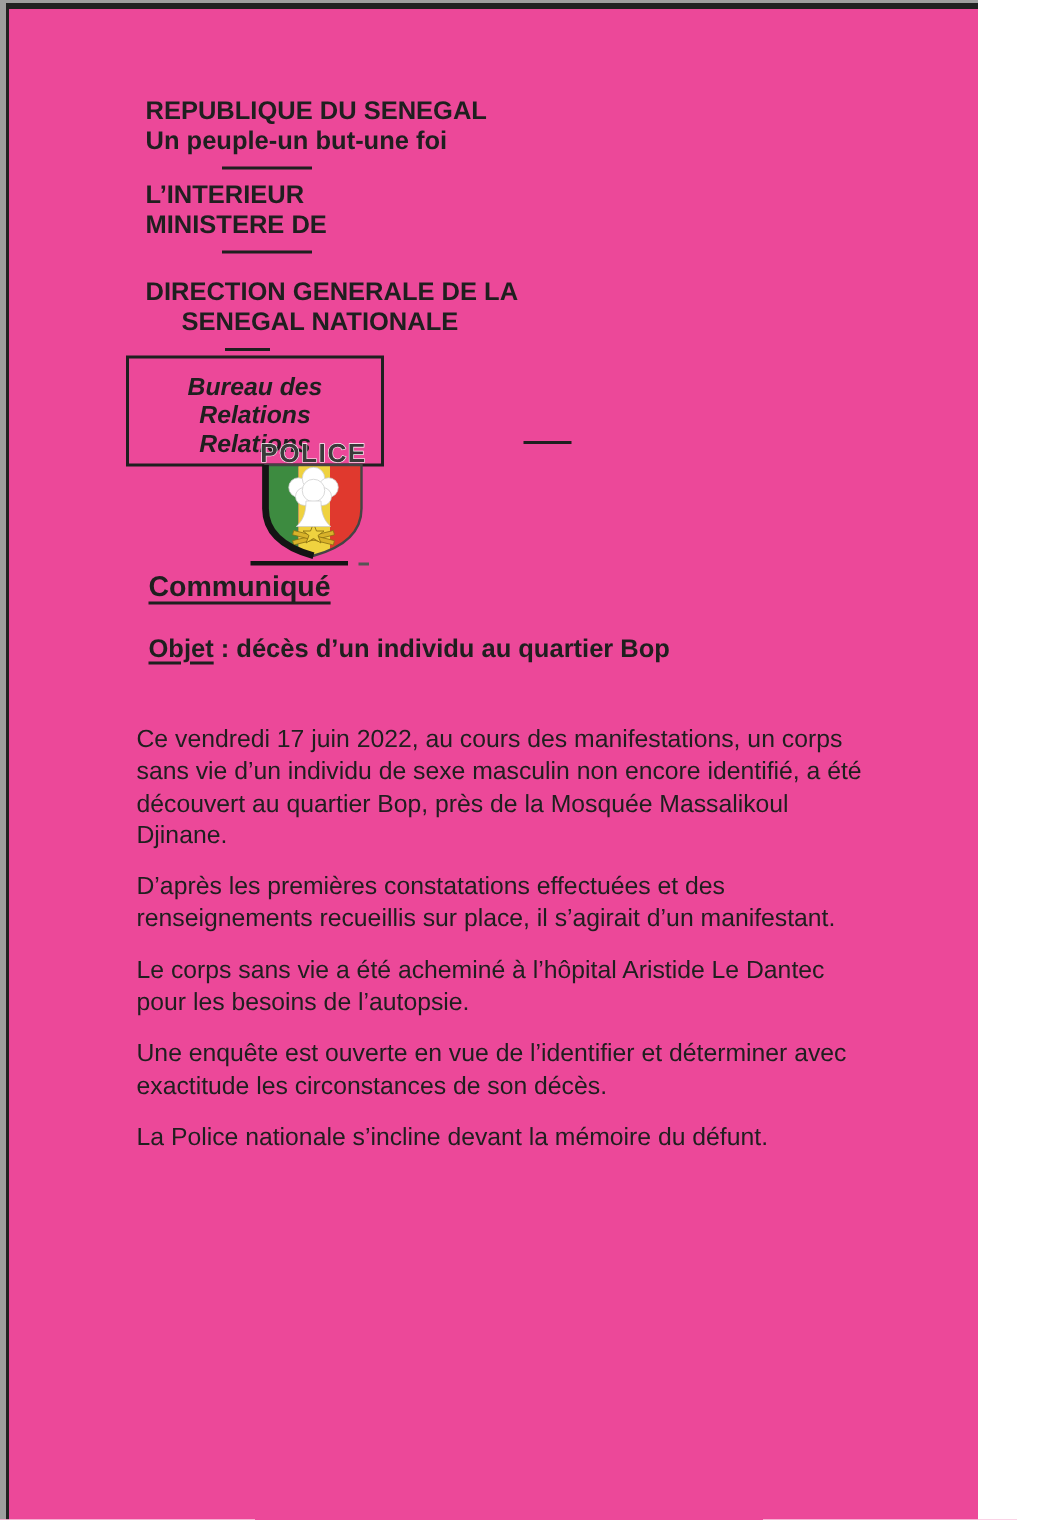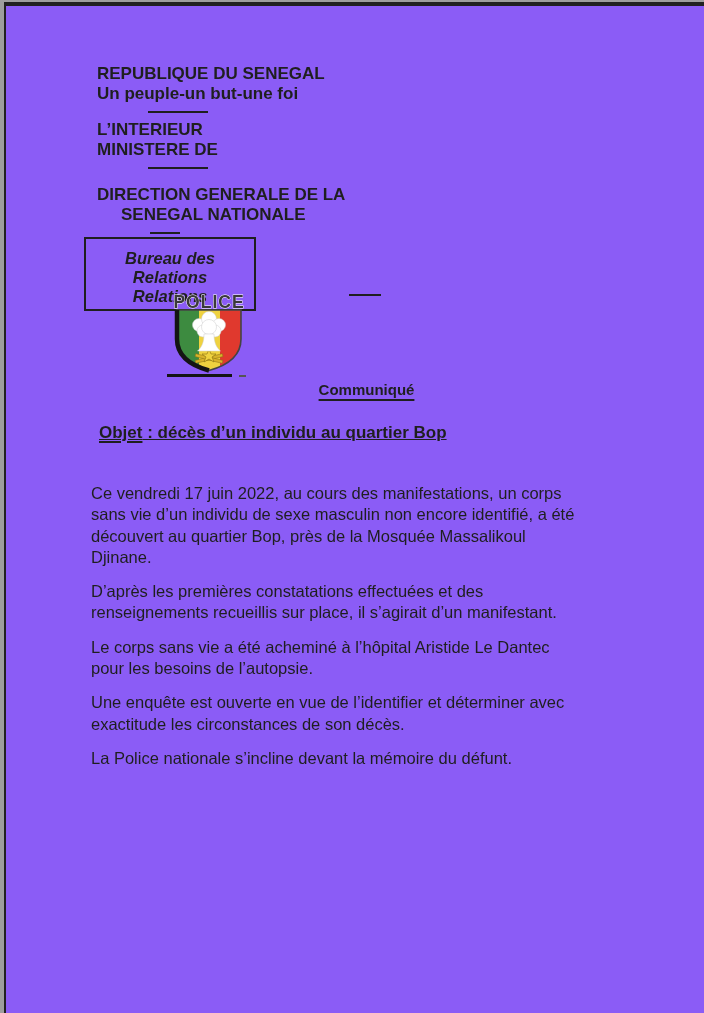--- a/index.html
+++ b/index.html
@@ -1,18 +1,18 @@
 <!DOCTYPE html>
 <html><head>
 <meta charset="utf-8">
 <style>
   * { margin:0; padding:0; box-sizing:border-box; }
   html,body { background:#ffffff; }
   .page {
-    position:relative; width:704px; height:1013px; background:#8b5cf6;
+    position:relative; width:652px; height:1013px; background:#ec4899;
     font-family:"Liberation Sans", sans-serif; color:#1f1f1f; overflow:hidden;
   }
   
   .edge-top-gray  { position:absolute; top:0; left:0; width:704px; height:2px; background:#9e9e9e; }
   .edge-top-dark  { position:absolute; top:2px; left:0; width:704px; height:4px; background:#212121; }
   .edge-left-gray { position:absolute; top:0; left:0; width:4px; height:1013px; background:#9e9e9e; }
   .edge-left-dark { position:absolute; top:4px; left:4px; width:2px; height:1009px; background:#212121; }
 
   
   .letterhead { position:absolute; left:97px; top:64px; font-size:17px; font-weight:600; line-height:20px; }
@@ -27,26 +27,26 @@
     font-style:italic; font-weight:600; font-size:16.5px; line-height:19px; padding:10px 0 3px 0;
   }
 
   .right-dash { position:absolute; left:349px; top:294px; width:32px; height:2px; background:#1f1f1f; }
 
   .logo-wrap { position:absolute; left:146px; top:294px; width:86px; height:80px;margin-left:20px; }
   .logo-underline { position:absolute; left:167px; top:374px; width:65px; height:3px; background:#141414; }
   .logo-dash { position:absolute; left:239px; top:375px; width:7px; height:2px; background:#555555; }
 
   .doc-title {
-    position:absolute; left:99px; top:381px; width:535px; text-align:center;
-    font-size:15px; font-weight:700;
+    position:absolute; left:99px; top:381px; width:535px; text-align:left;
+    font-size:19px; font-weight:700;
   }
   .doc-title span { text-decoration:underline; text-decoration-thickness:2px; text-underline-offset:4px; }
 
-  .subject-line { position:absolute; left:99px; top:423px; font-size:17px; font-weight:700;text-decoration:underline; }
+  .subject-line { position:absolute; left:99px; top:423px; font-size:17px; font-weight:700; }
   .subject-line .u { text-decoration:underline; text-decoration-thickness:1.5px; text-underline-offset:3px; }
 
   .body-block { position:absolute; left:91px; top:483px; width:580px; font-size:16.5px; line-height:21.3px; }
   .body-block p { white-space:pre-line; margin:0 0 13px 0; }
 </style>
 </head>
 <body>
 
 <div class="page">
 

